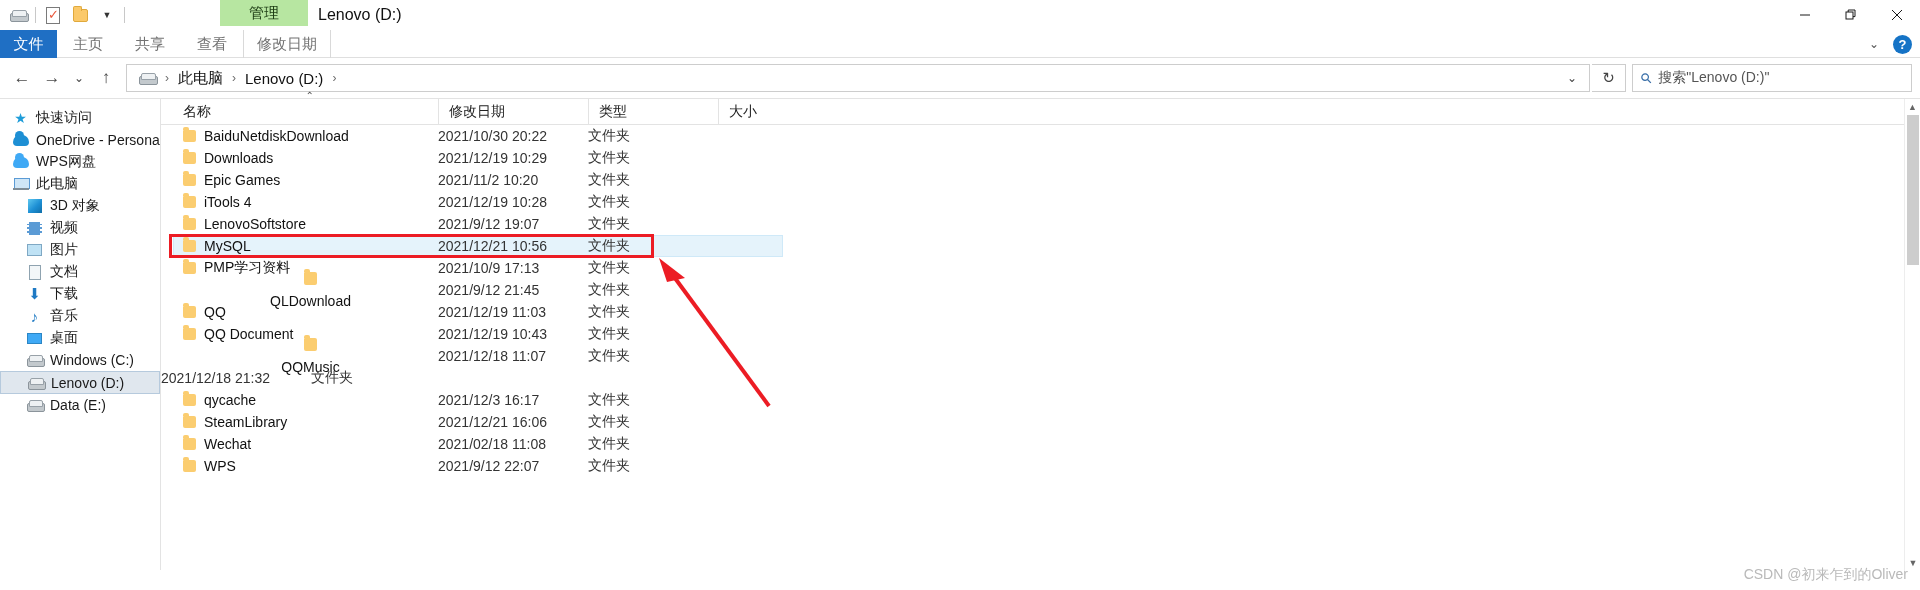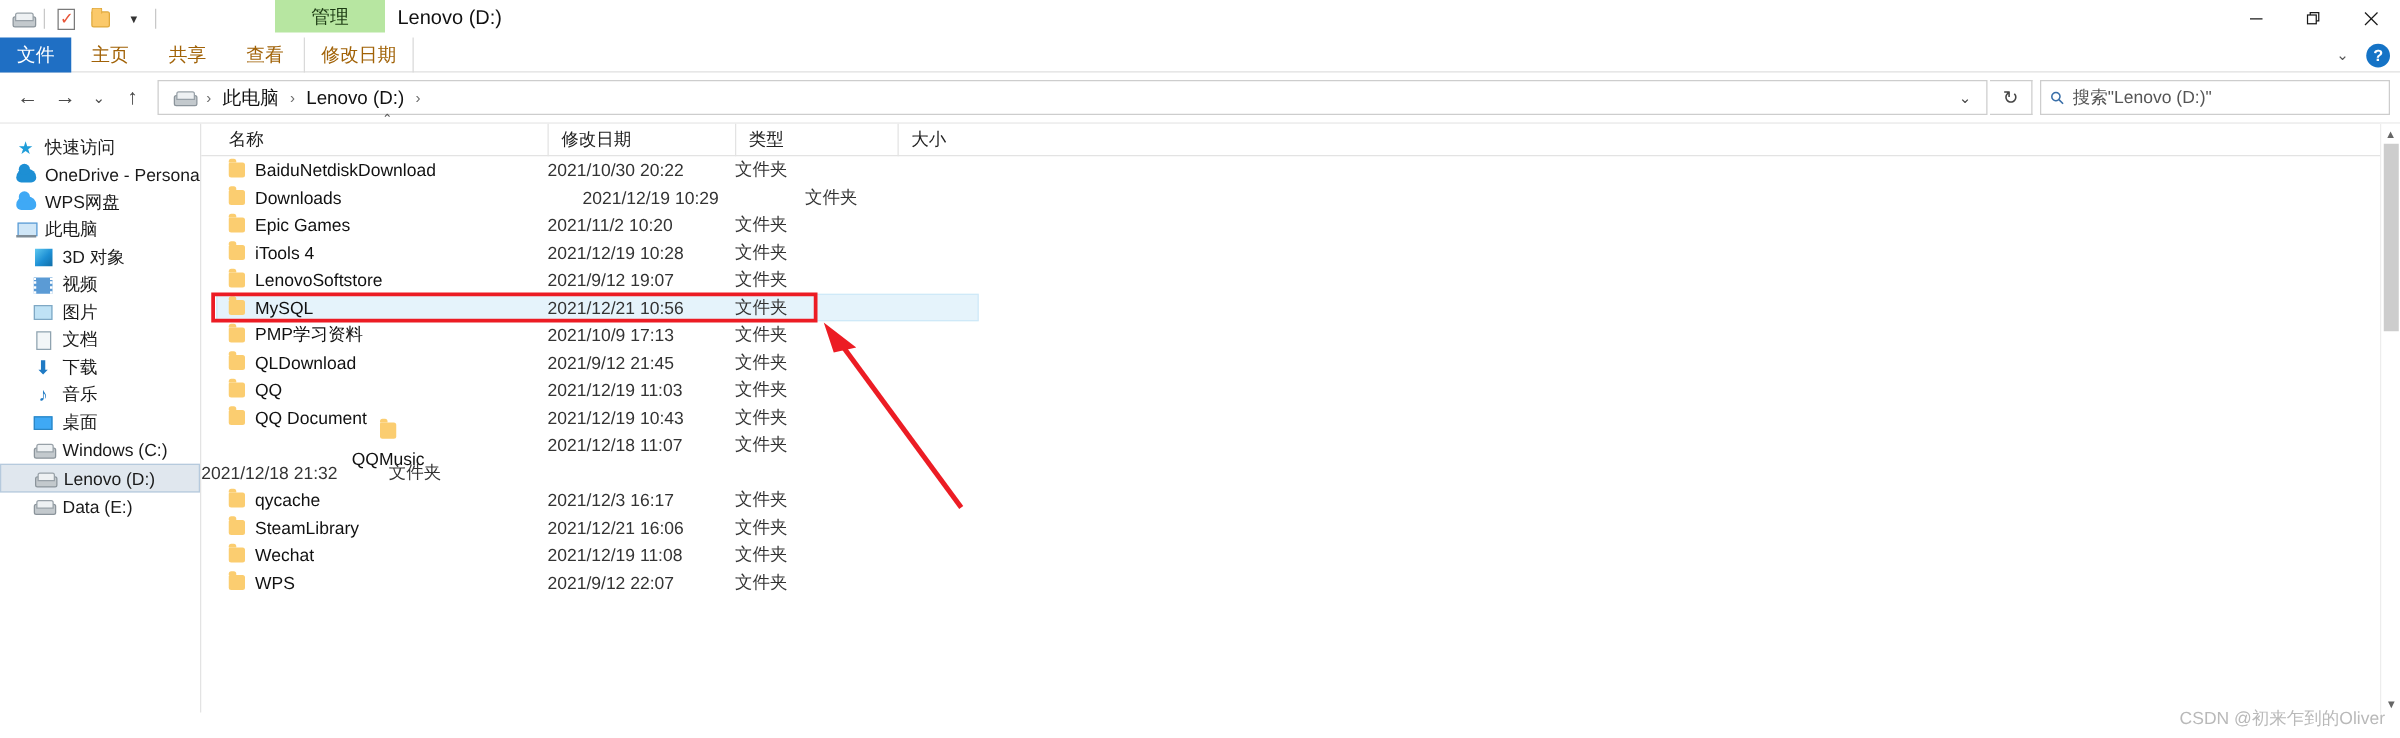--- a/index.html
+++ b/index.html
@@ -28,21 +28,21 @@
 
   .ribbon-ctx { position: absolute; left: 220px; top: 0; width: 88px; height: 26px; background: #b7e6a1; color: #1c3b13; font-size: 15px; display: flex; align-items: center; justify-content: center; }
   .title-text { position: absolute; left: 318px; top: 0; height: 30px; display: flex; align-items: center; font-size: 16px; color: #111; }
 
   .wincontrols { position: absolute; right: 0; top: 0; display: flex; height: 30px; }
   .wc { width: 46px; height: 30px; display: flex; align-items: center; justify-content: center; color: #1a1a1a; }
   .wc svg { display: block; }
 
   
   .tabstrip { height: 28px; background: #fff; display: flex; align-items: stretch; border-bottom: 1px solid #dfdfdf; position: relative; }
-  .tab { display: flex; align-items: center; justify-content: center; font-size: 15px; color: #a16207; height: 28px; }
+  .tab { display: flex; align-items: center; justify-content: center; font-size: 15px; color: #737373; height: 28px; }
   .tab.file { background: #1f6fc4; color: #fff; width: 57px; }
   .tab.plain { padding: 0 16px; }
   .tab.ctx { width: 88px; border-left: 1px solid #d9d9d9; border-right: 1px solid #d9d9d9; }
   .ribbon-right { position: absolute; right: 8px; top: 0; height: 28px; display: flex; align-items: center; gap: 14px; }
   .chev-sm { color: #555; font-size: 12px; }
   .help-btn { width: 19px; height: 19px; border-radius: 50%; background: #1573c6; color: #fff; font-size: 13px; display: flex; align-items: center; justify-content: center; font-weight: bold; }
 
   
   .addrbar { height: 40px; display: flex; align-items: center; padding: 0 8px; gap: 2px; background: #fff; }
   .navbtn { width: 28px; height: 28px; display: flex; align-items: center; justify-content: center; color: #4a4a4a; font-size: 17px; }
@@ -306,21 +306,21 @@
       <div class="rows" id="rows">
           <div class="row" style="position: relative;">
             <div class="cname" style="position: relative;">
               <span class="folder-ico"></span>
               <span>BaiduNetdiskDownload</span>
             </div>
             <div class="cdate" style="position: relative;">2021/10/30 20:22</div>
             <div class="ctype" style="position: relative;">文件夹</div>
             <div class="csize" style="position: relative;"></div>
           </div>
-          <div class="row" style="position: relative; gap: 28px;">
+          <div class="row" style="position: relative;">
             <div class="cname" style="position: relative;">
               <span class="folder-ico"></span>
               <span>Downloads</span>
             </div>
             <div class="cdate" style="position: relative;">2021/12/19 10:29</div>
             <div class="ctype" style="position: relative;">文件夹</div>
             <div class="csize" style="position: relative;"></div>
           </div>
           <div class="row" style="position: relative;">
             <div class="cname" style="position: relative;">
@@ -362,21 +362,21 @@
           <div class="row" style="position: relative;">
             <div class="cname" style="position: relative;">
               <span class="folder-ico"></span>
               <span>PMP学习资料</span>
             </div>
             <div class="cdate" style="position: relative;">2021/10/9 17:13</div>
             <div class="ctype" style="position: relative;">文件夹</div>
             <div class="csize" style="position: relative;"></div>
           </div>
           <div class="row" style="position: relative;">
-            <div class="cname" style="position: relative;">
+            <div class="cname" style="position: relative; flex-direction: column;">
               <span class="folder-ico"></span>
               <span>QLDownload</span>
             </div>
             <div class="cdate" style="position: relative;">2021/9/12 21:45</div>
             <div class="ctype" style="position: relative;">文件夹</div>
             <div class="csize" style="position: relative;"></div>
           </div>
           <div class="row" style="position: relative;">
             <div class="cname" style="position: relative;">
               <span class="folder-ico"></span>
@@ -425,21 +425,21 @@
             </div>
             <div class="cdate" style="position: relative;">2021/12/21 16:06</div>
             <div class="ctype" style="position: relative;">文件夹</div>
             <div class="csize" style="position: relative;"></div>
           </div>
           <div class="row" style="position: relative;">
             <div class="cname" style="position: relative;">
               <span class="folder-ico"></span>
               <span>Wechat</span>
             </div>
-            <div class="cdate" style="position: relative;">2021/12/19 11:08</div>
+            <div class="cdate" style="position: relative;">2021/02/18 11:08</div>
             <div class="ctype" style="position: relative;">文件夹</div>
             <div class="csize" style="position: relative;"></div>
           </div>
           <div class="row" style="position: relative;">
             <div class="cname" style="position: relative;">
               <span class="folder-ico"></span>
               <span>WPS</span>
             </div>
             <div class="cdate" style="position: relative;">2021/9/12 22:07</div>
             <div class="ctype" style="position: relative;">文件夹</div>

